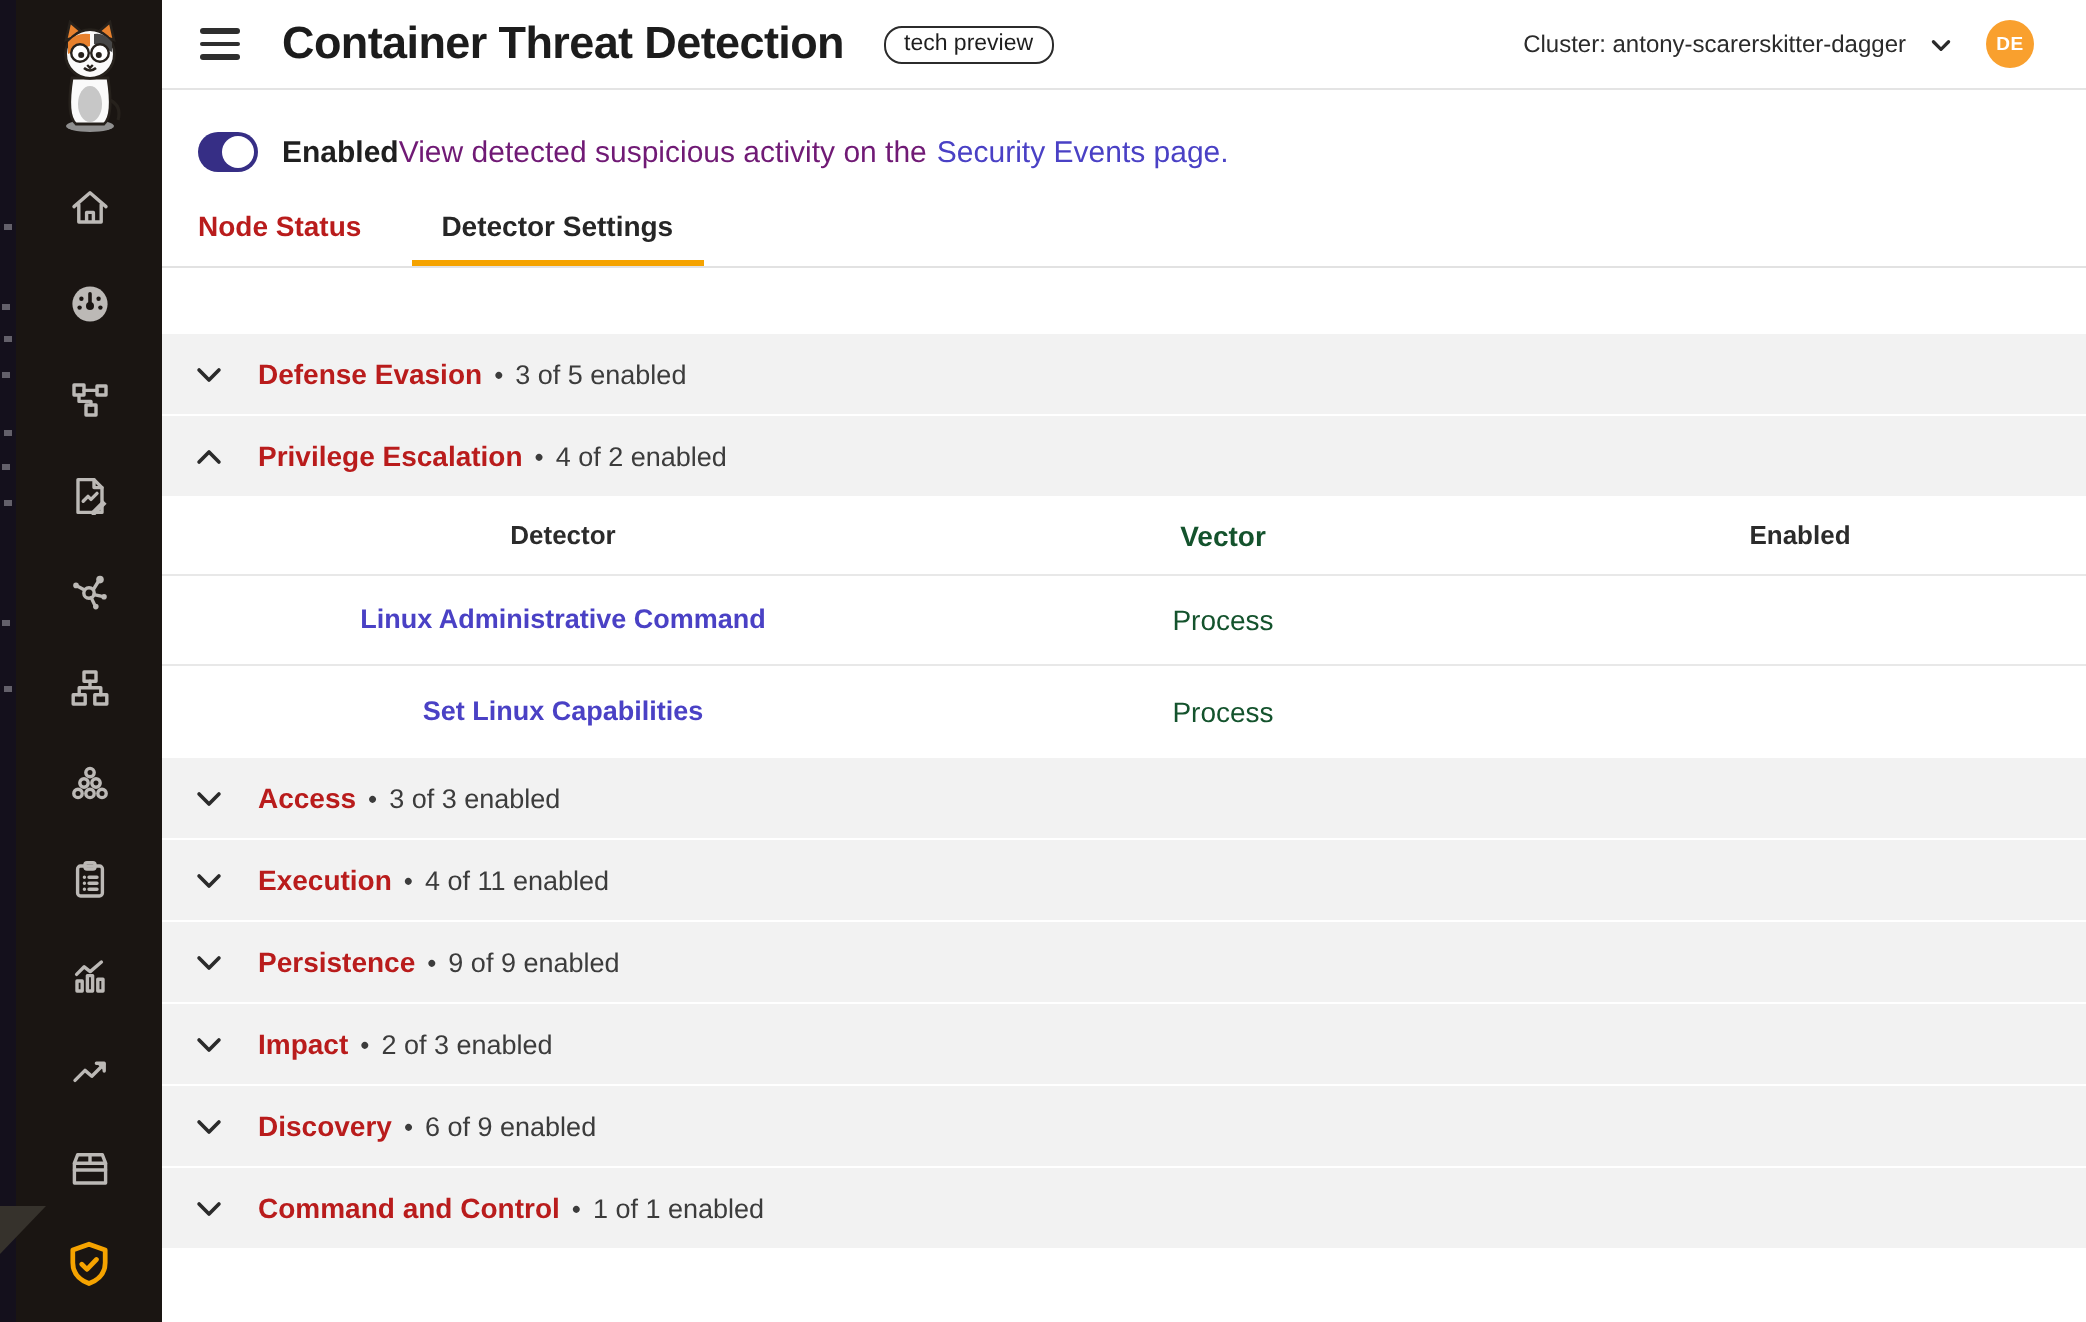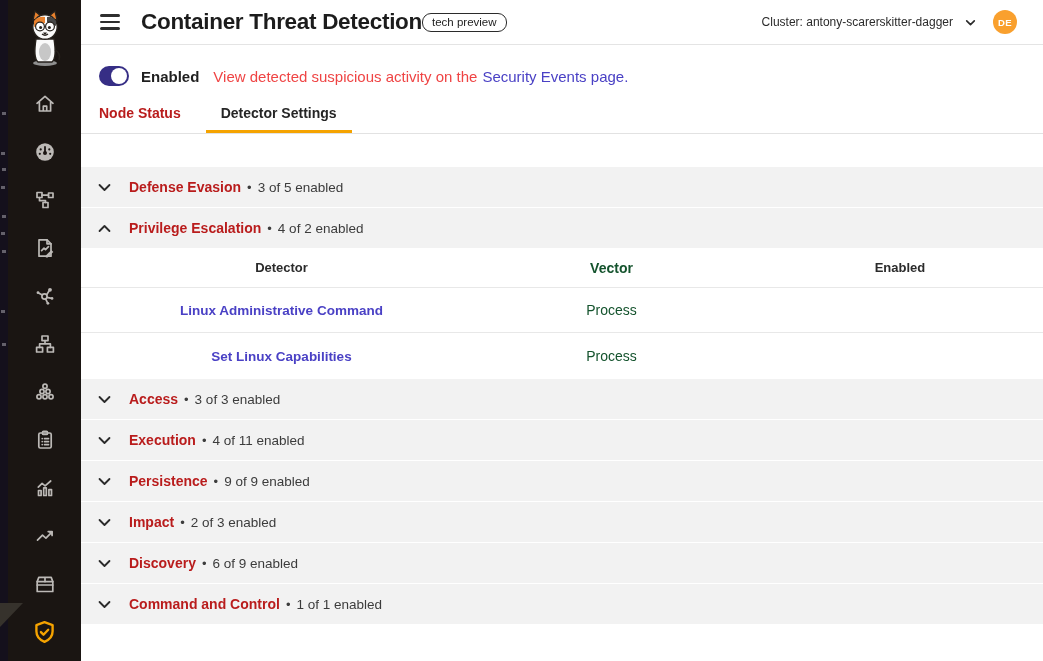--- a/index.html
+++ b/index.html
@@ -25,39 +25,39 @@
   .corner-wedge{ position:absolute; left:0; top:603px; width:0; height:0;
                  border-top:24px solid #36322C; border-right:23px solid transparent; z-index:5; }
 
   
   .main{ position:absolute; left:81px; top:0; width:962px; height:661px; background:#fff; }
 
   .topbar{ height:45px; border-bottom:1px solid #E4E4E4; display:flex; align-items:center; }
   .hamburger{ margin-left:19px; width:20px; display:flex; flex-direction:column; gap:4px; cursor:pointer; }
   .hamburger i{ display:block; height:2.6px; background:#2E2E2E; border-radius:2px; }
   .page-title{ margin-left:21px; font-size:22.5px; font-weight:700; color:#1C1C1C; letter-spacing:-0.3px; }
-  .badge{ border:1.6px solid #2B2B2B; border-radius:9px; padding:2px 9px 3px;
+  .badge{ margin-left:20px; border:1.6px solid #2B2B2B; border-radius:9px; padding:2px 9px 3px;
           font-size:11.5px; color:#1E1E1E; white-space:nowrap; }
   .topbar-right{ margin-left:auto; margin-right:26px; display:flex; align-items:center; }
   .cluster{ display:flex; align-items:center; gap:11px; font-size:12px; color:#2B2B2B; cursor:pointer; }
   .avatar{ width:24px; height:24px; border-radius:50%; background:var(--avatar); color:#fff;
            font-size:9.5px; font-weight:700; display:flex; align-items:center; justify-content:center;
            margin-left:16px; cursor:pointer; letter-spacing:.3px; }
 
   .subheader{ border-bottom:1px solid #E2E2E2; padding-top:17px; }
   .enable-row{ display:flex; align-items:center; padding-left:18px; height:28px; }
   .switch{ position:relative; width:30px; height:20px; border-radius:10px; background:var(--toggle-on);
            flex:0 0 auto; cursor:pointer; }
   .switch .knob{ position:absolute; top:2px; width:16px; height:16px; border-radius:50%; background:#fff; right:2px; }
   .switch.off{ background:#B9B9C3; }
   .switch.off .knob{ left:2px; right:auto; }
   .switch.sm{ width:32px; height:19px; }
   .switch.sm .knob{ width:15px; height:15px; }
   .enable-label{ margin-left:12px; font-weight:700; font-size:15px; color:#1F1F1F; }
-  .enable-desc{ margin-left:14px; font-size:15px; color:#ef4444; }
+  .enable-desc{ margin-left:0; font-size:15px; color:#701a75; }
   .enable-link{ margin-left:5px; font-size:15px; color:var(--link); cursor:pointer; text-decoration:none; }
 
   .tabs{ display:flex; align-items:flex-end; padding-left:18px; margin-top:15px; }
   .tab{ font-size:14px; font-weight:700; color:#b91c1c; padding-bottom:12px; cursor:pointer; }
   .tab.active{ color:#262626; margin-left:25px; padding:0 15px 9px; border-bottom:3px solid var(--accent); }
 
   .content{ margin-top:33px; }
   .section{ margin-bottom:1px; }
   .section-header{ height:40px; background:#F2F2F2; display:flex; align-items:center;
                    padding-left:15px; cursor:pointer; }

